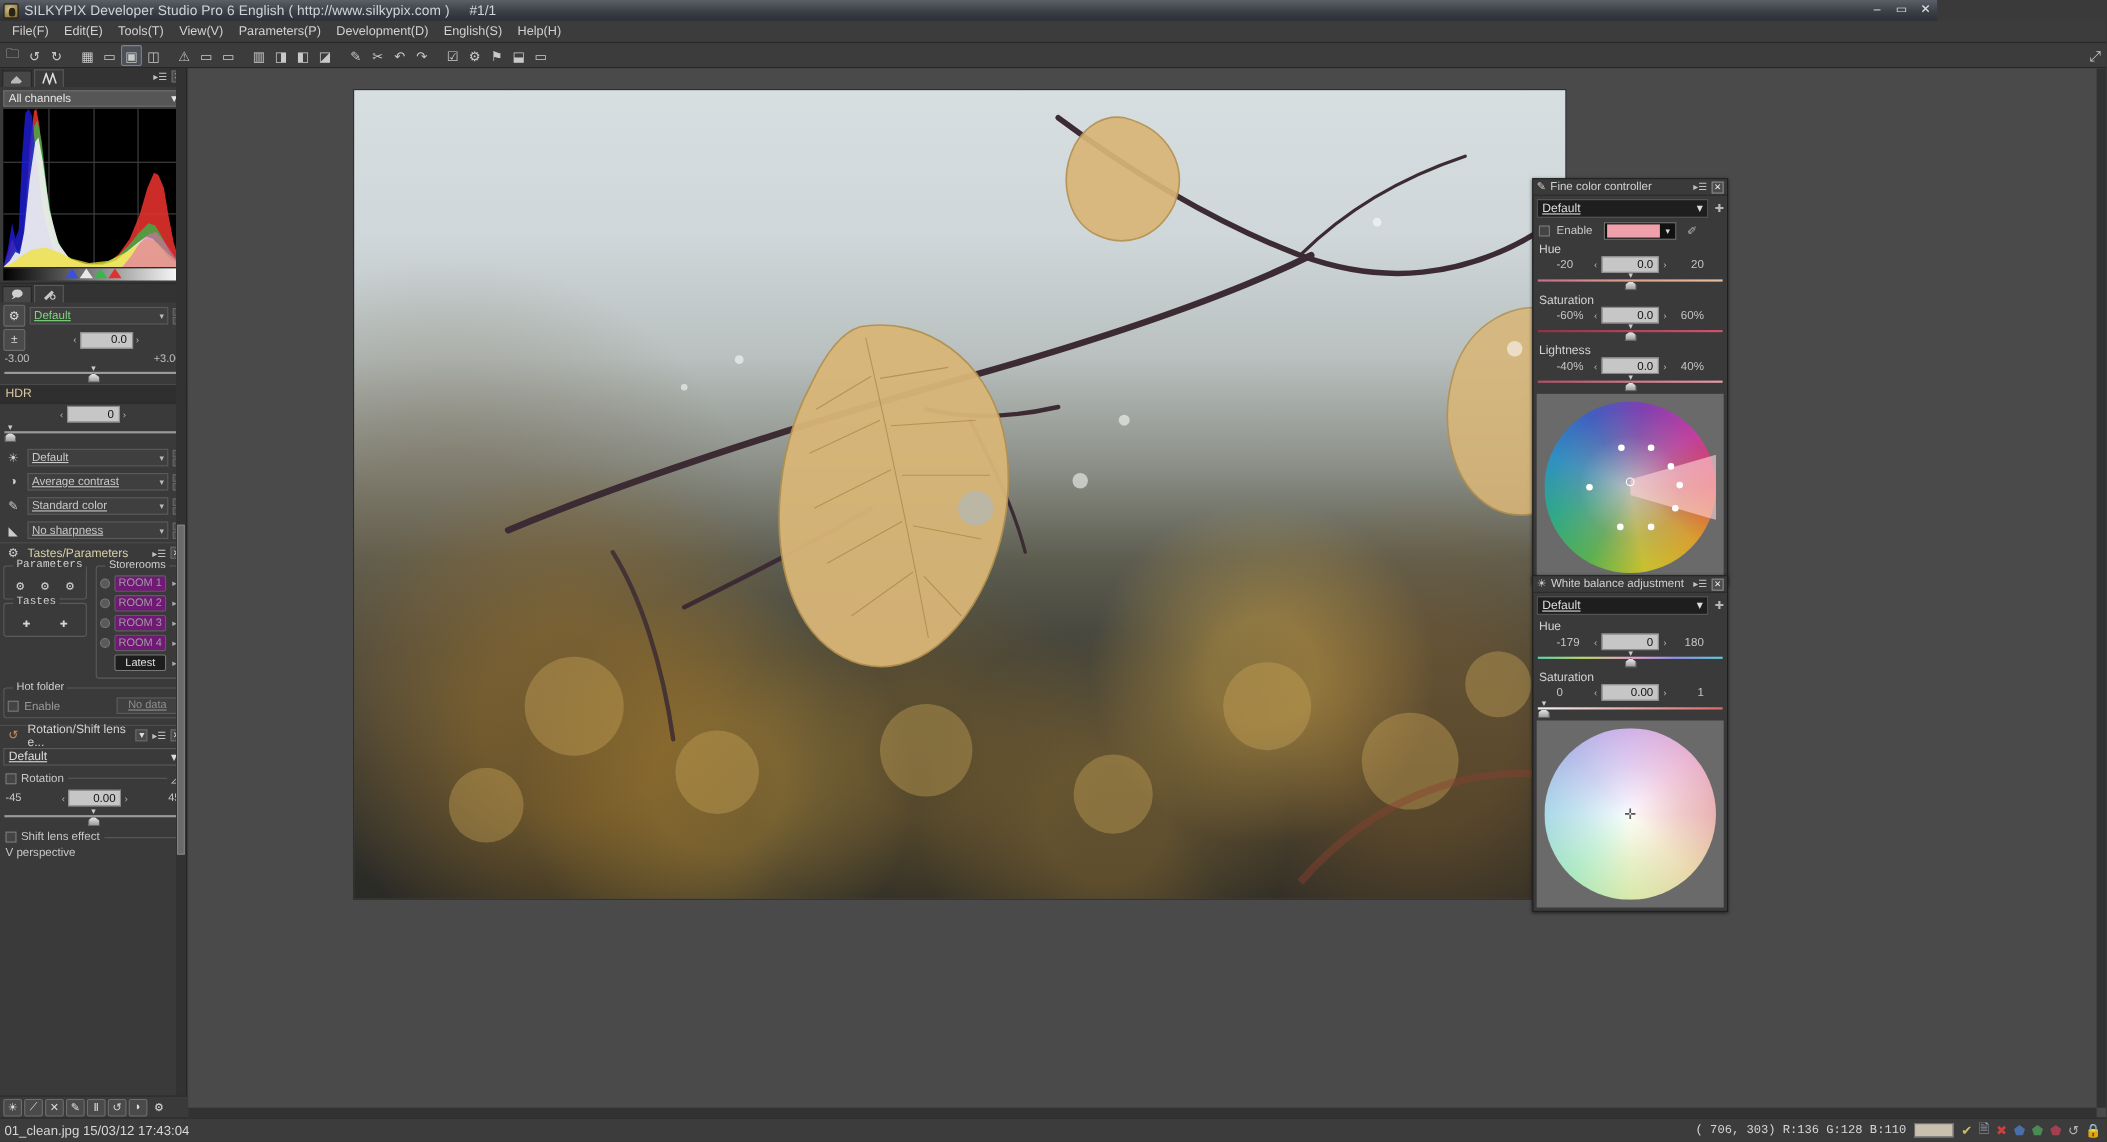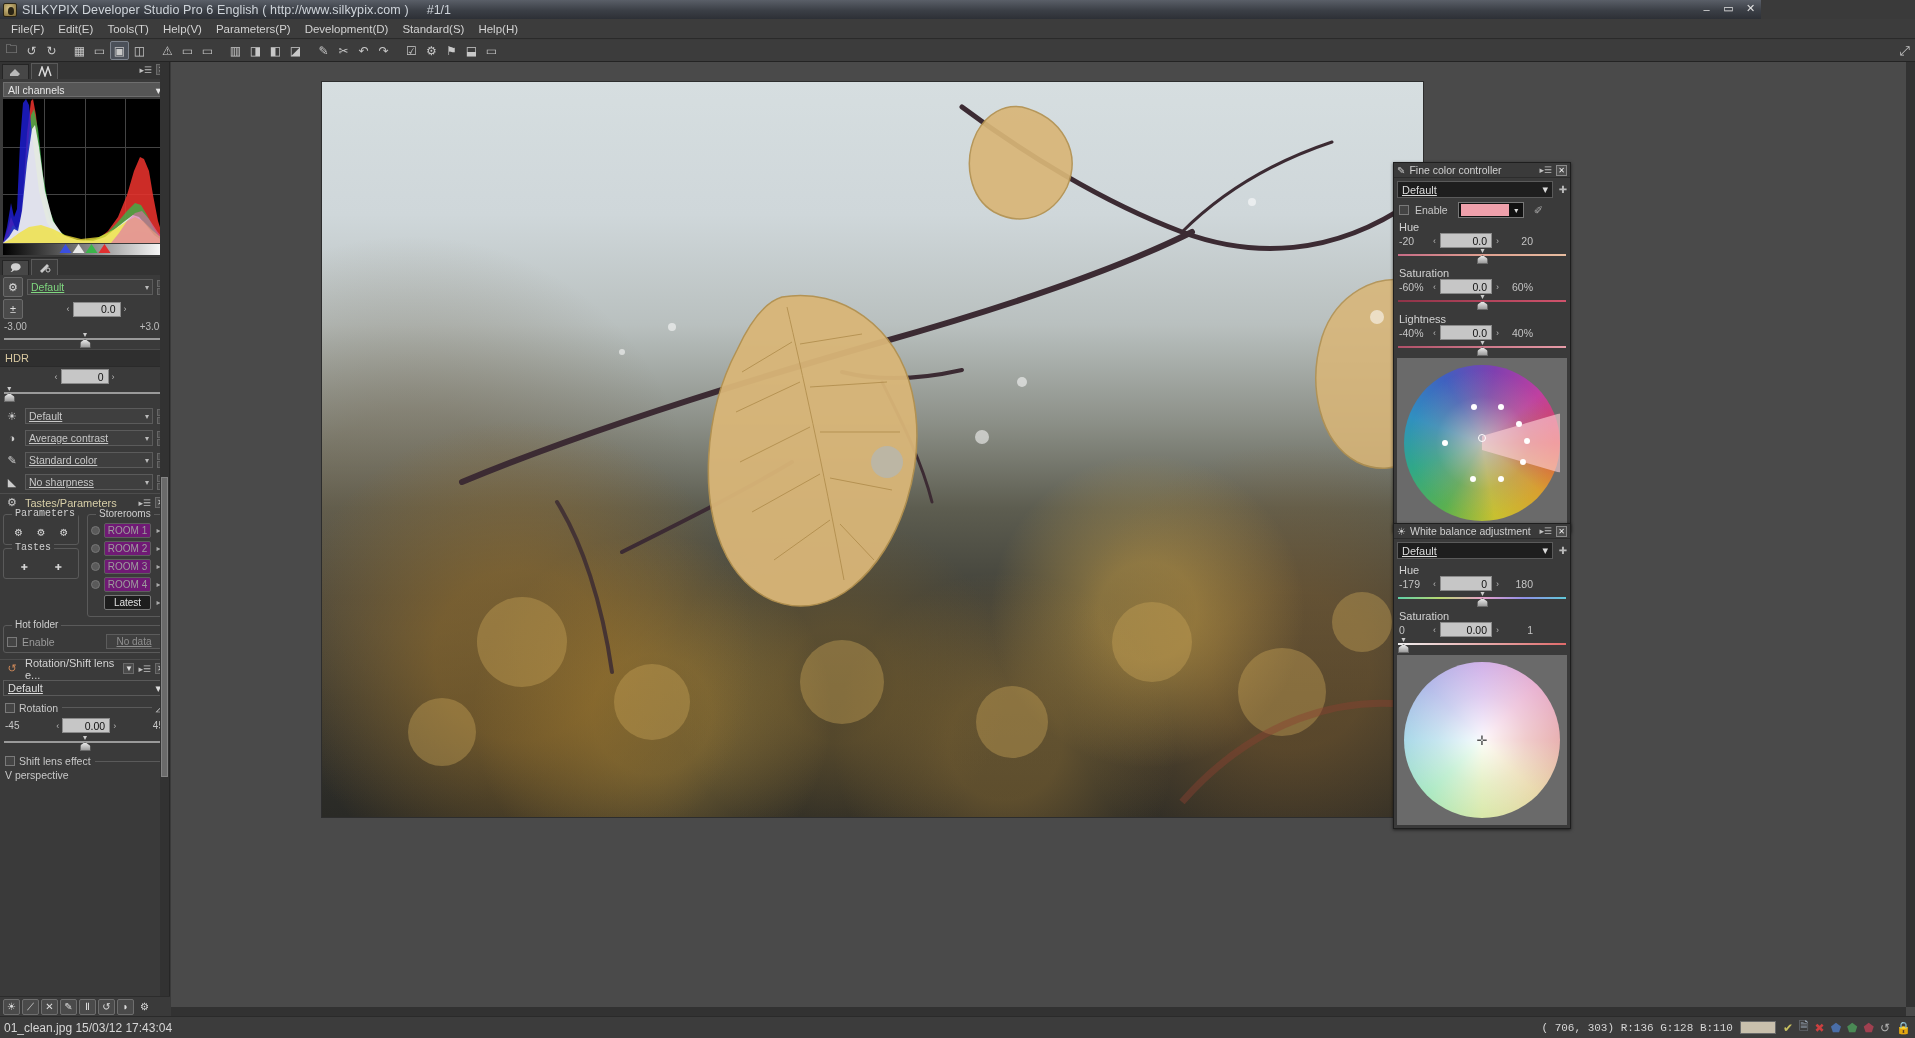--- a/index.html
+++ b/index.html
@@ -212,21 +212,21 @@
     font-size:11px; color:#dcdcdc; cursor:default;
   }
   .fp-combo .cv { text-decoration:underline; }
   .fp-row { display:flex; align-items:center; gap:6px; padding:1px 5px; }
   .swatch-combo {
     width:66px;height:16px;background:#111;border:1px solid #777;display:flex;align-items:center;
   }
   .swatch { flex:1;height:12px;margin:1px 1px 1px 2px; }
   .swatch-car { width:13px;text-align:center;color:#ddd;font-size:8px; }
   .lbl { font-size:11px; color:#d2d2d2; padding:2px 5px 0 5px; }
-  .fp-minmax { display:flex; justify-content:flex-start; align-items:center; padding:0 5px; }
+  .fp-minmax { display:flex; justify-content:center; align-items:center; padding:0 5px; }
   .fp-minmax .mm { font-size:10.5px; color:#c4c4c4; width:34px; }
   .fp-minmax .mm.r { text-align:right; }
   .fp-spin { display:flex; align-items:center; gap:4px; }
   .wheelbox { margin:3px; background:#6a6a6a; padding:7px; }
   .wheel { width:100%; aspect-ratio:1/1; border-radius:50%; position:relative; }
   .wheel .dot { position:absolute; width:6px;height:6px;border-radius:50%;background:#fff;
      margin:-3px 0 0 -3px; }
   .wheel .ctr { position:absolute; width:8px;height:8px;border-radius:50%;border:1.5px solid #fff;
      background:transparent; margin:-4px 0 0 -4px; }
   .wheel .wedge {
@@ -261,24 +261,24 @@
       <div class="winbtn">–</div>
       <div class="winbtn">▭</div>
       <div class="winbtn">✕</div>
     </div>
   </div>
 
   <div class="menubar" id="menubar">
       <div class="menu-item">File(F)</div>
       <div class="menu-item">Edit(E)</div>
       <div class="menu-item">Tools(T)</div>
-      <div class="menu-item">Help(V)</div>
+      <div class="menu-item">View(V)</div>
       <div class="menu-item">Parameters(P)</div>
       <div class="menu-item">Development(D)</div>
-      <div class="menu-item">Standard(S)</div>
+      <div class="menu-item">English(S)</div>
       <div class="menu-item">Help(H)</div>
     </div>
 
   <div class="toolbar" id="toolbar">
     <div class="tb">🗀</div>
       <div class="tb">↺</div>
       <div class="tb">↻</div>
       <div class="tb-sep"></div>
       <div class="tb">▦</div>
       <div class="tb">▭</div>

